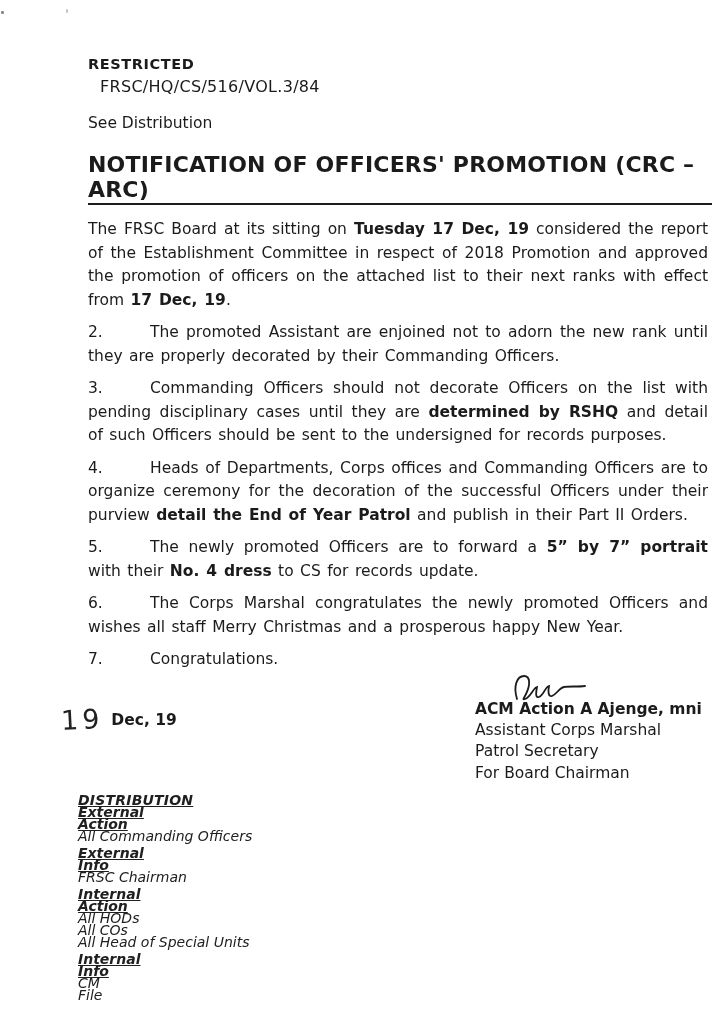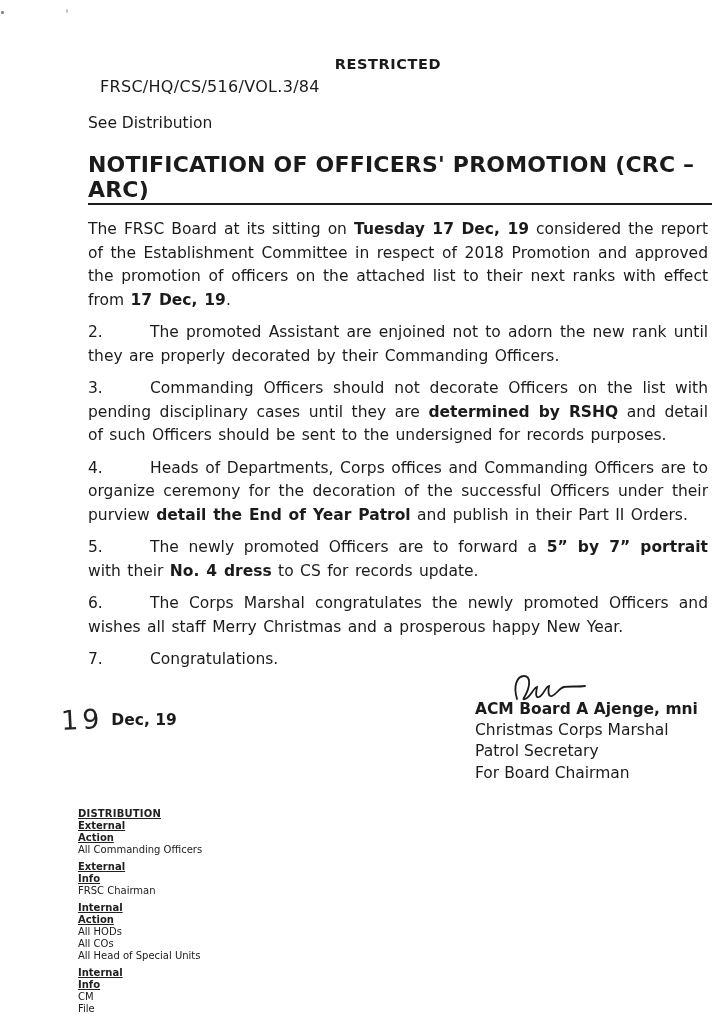--- a/index.html
+++ b/index.html
@@ -12,21 +12,21 @@
     font-family: "DejaVu Sans", "Liberation Sans", sans-serif;
     overflow: hidden;
   }
   .content {
     position: absolute;
     left: 88px;
     top: 56px;
     width: 624px;
   }
   .classification {
-    text-align: center;
+    text-align: left;
     padding-right: 24px;
     font-size: 14.5px;
     font-weight: 600;
     letter-spacing: 0.6px;
   }
   .reference {
     margin-top: 5px;
     font-size: 16px;
     font-weight: 500;
     letter-spacing: 0.3px;
@@ -88,24 +88,25 @@
   .sig-block {
     position: absolute;
     left: 387px;
     top: 0;
   }
   .sig-mark { display: block; margin: 0 0 -4px 28px; }
   .sig-name { font-size: 15.5px; font-weight: 700; line-height: 22px; }
   .sig-role { font-size: 15.5px; font-weight: 500; line-height: 21.5px; }
   .distribution {
     margin-left: -10px;
-    margin-top: 14px;
-    font-size: 10px;
+    margin-top: 0;
+    font-size: 14px;
     line-height: 12px;
     color: #202020;
+    font-style: italic;
   }
   .dist-heading {
     font-weight: 700;
     text-decoration: underline;
     letter-spacing: 0.2px;
   }
   .dist-label {
     font-weight: 700;
     text-decoration: underline;
   }
@@ -153,22 +154,22 @@
     <p class="para"><span class="num">7.</span><span>Congratulations.</span></p>
 
     <div class="closing-area">
       <div class="date-line">
         <span class="hand-day">19</span><span class="typed-date">Dec, 19</span>
       </div>
       <div class="sig-block">
         <svg class="sig-mark" width="100" height="30" viewBox="0 0 100 30">
           <path d="M14 27 C10 14, 14 4, 21 4 C28 4, 27 14, 23 22 C21 26, 19 28, 22 27 C28 25, 30 16, 34 15 C33 20, 32 26, 36 25 C41 23, 42 15, 46 14 C45 19, 45 25, 49 24 C54 22, 56 16, 61 15 C66 14, 74 15, 82 14" fill="none" stroke="#1b1b1b" stroke-width="1.8" stroke-linecap="round"></path>
         </svg>
-        <div class="sig-name">ACM Board A Ajenge, mni</div>
-        <div class="sig-role">Christmas Corps Marshal</div>
+        <div class="sig-name">ACM Action A Ajenge, mni</div>
+        <div class="sig-role">Assistant Corps Marshal</div>
         <div class="sig-role">Patrol Secretary</div>
         <div class="sig-role">For Board Chairman</div>
       </div>
     </div>
 
     <div class="distribution">
       <div class="dist-heading">DISTRIBUTION</div>
       <div class="dist-label">External</div>
       <div class="dist-label">Action</div>
       <div class="dist-item">All Commanding Officers</div>

